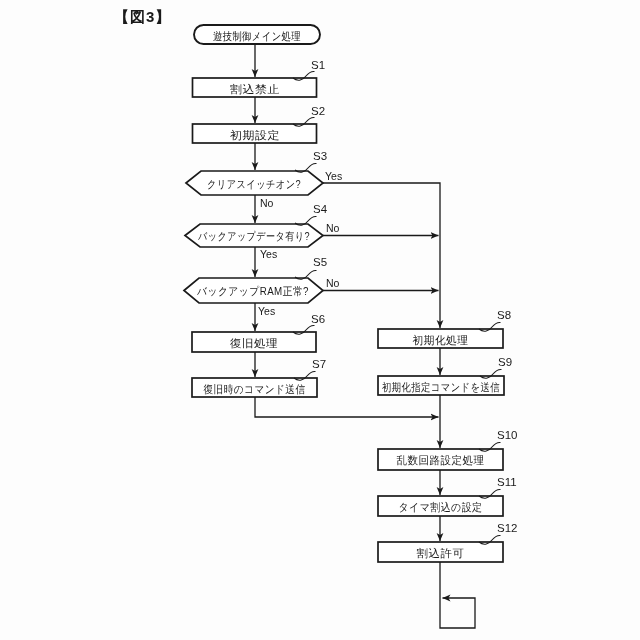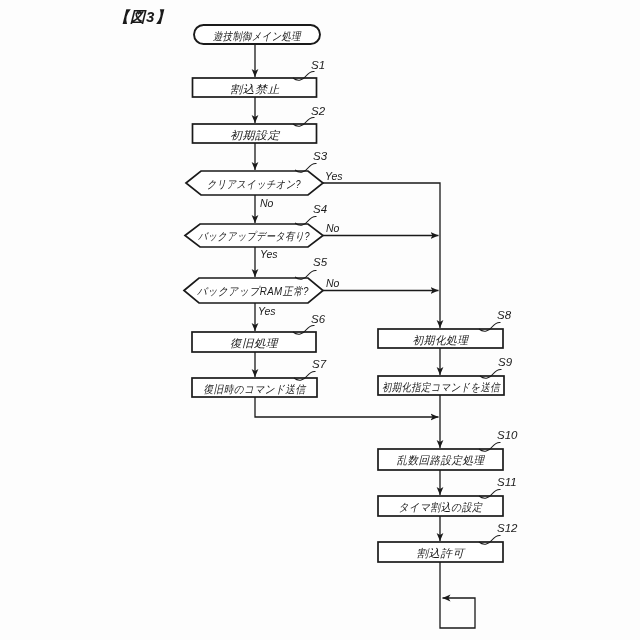--- a/index.html
+++ b/index.html
@@ -1,18 +1,18 @@
 <!DOCTYPE html>
 <html><head>
 <meta charset="utf-8">
 <style>
   html,body{margin:0;padding:0;background:#ffffff;}
   .page{
     position:relative;width:640px;height:640px;background:#fdfdfd;
-    font-family:"Liberation Sans", sans-serif;overflow:hidden;font-style:italic;
+    font-family:"Liberation Sans", sans-serif;overflow:hidden;
   }
   svg{position:absolute;left:0;top:0;}
   .shape{fill:#ffffff;stroke:#1a1a1a;stroke-width:1.7;}
   .oval{fill:#ffffff;stroke:#1a1a1a;stroke-width:1.9;}
   .edge{fill:none;stroke:#1a1a1a;stroke-width:1.3;}
   .leader{fill:none;stroke:#1a1a1a;stroke-width:1.1;}
   .node-label{
     font-family:"Liberation Sans", sans-serif;font-size:11px;fill:#1a1a1a;
     text-anchor:middle;dominant-baseline:central;letter-spacing:0.5px;
   }

